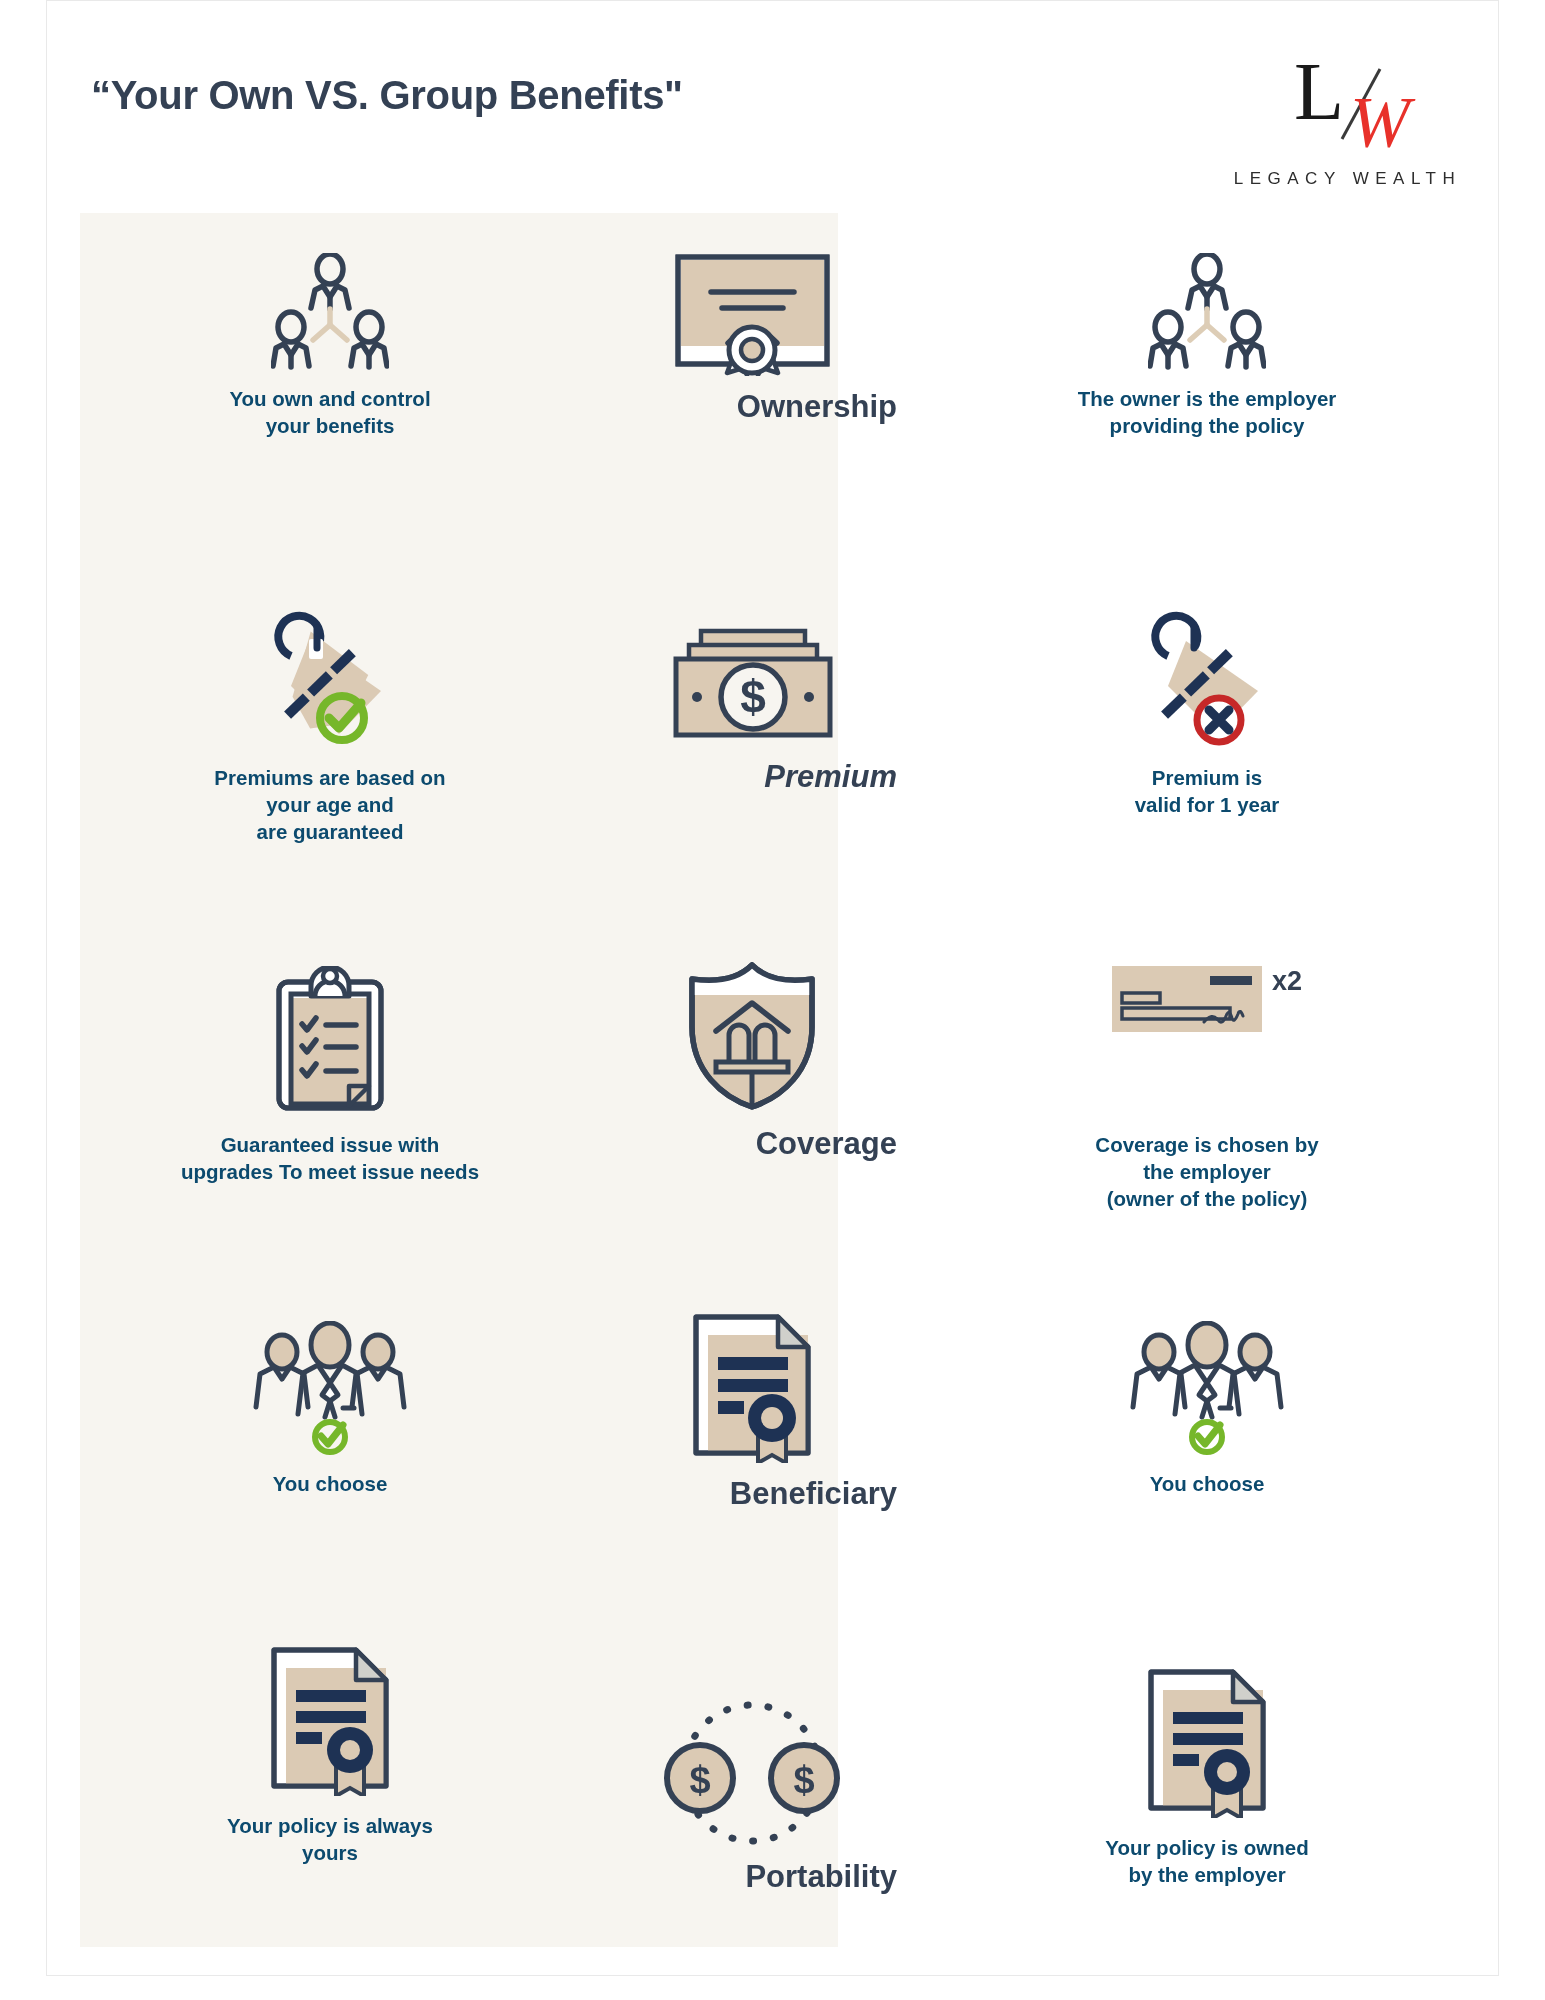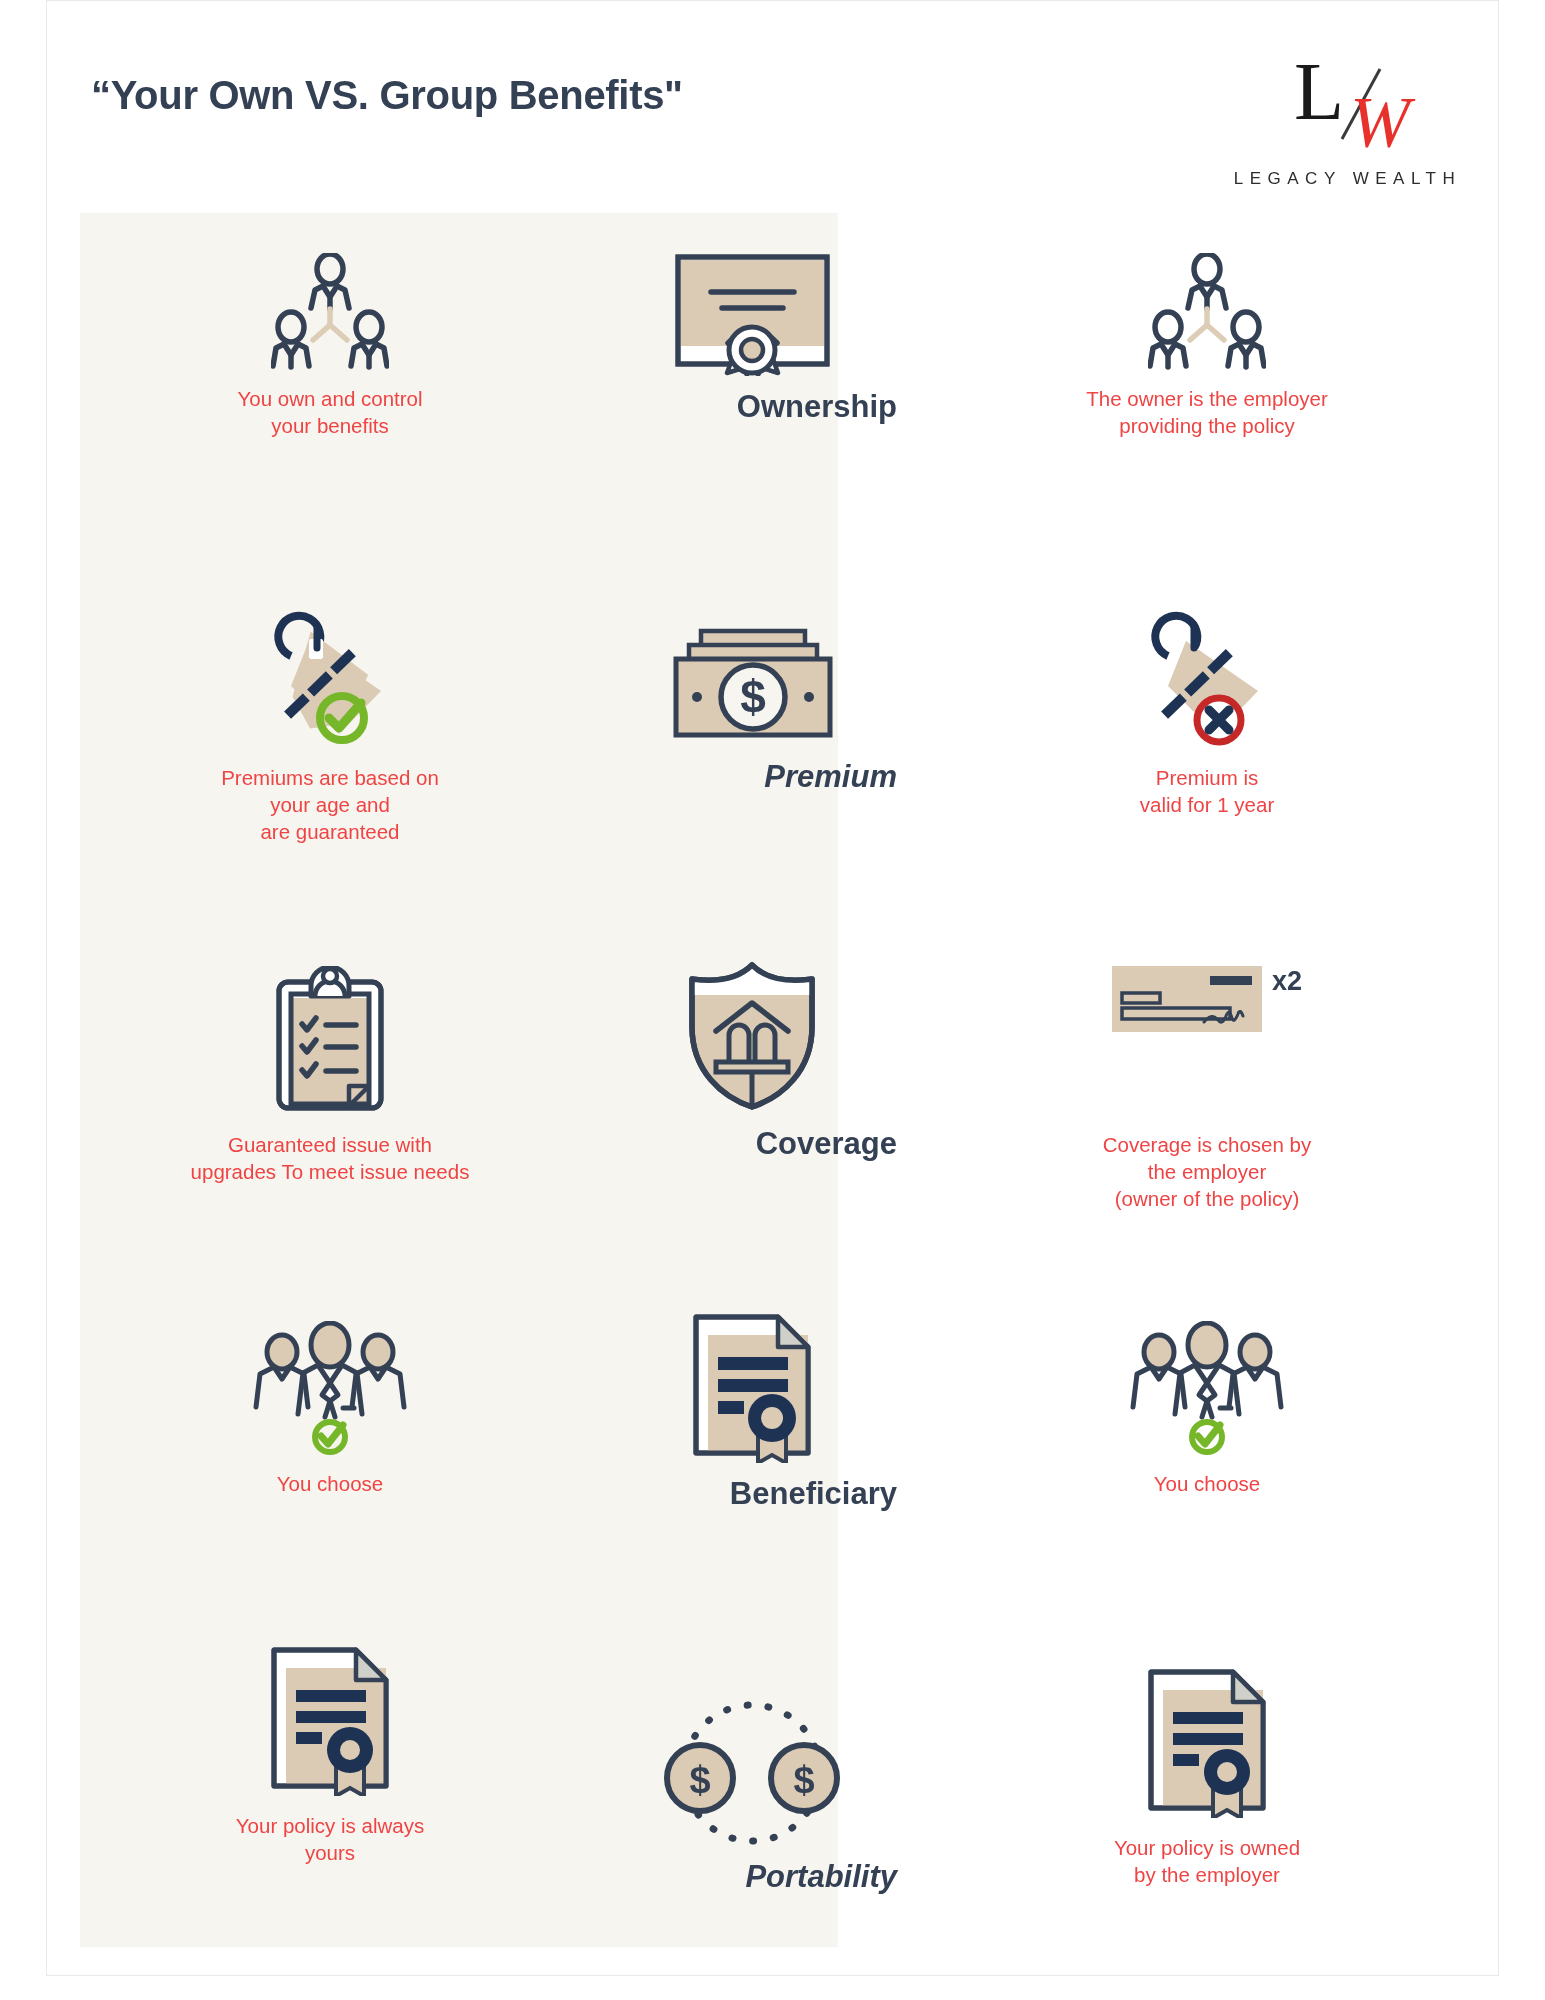--- a/index.html
+++ b/index.html
@@ -53,23 +53,23 @@
   .row{ position:absolute; width:100%; }
   .col{ position:absolute; text-align:center; }
   .col-left { left:33px;  width:500px; }
   .col-mid  { left:560px; width:290px;text-align:right; }
   .col-right{ left:900px; width:520px; }
 
   .icon-box{ display:flex; align-items:flex-end; justify-content:center; }
   .caption{
     margin-top:14px;
     font-size:20.5px;
-    font-weight:normal;
+    font-weight:bold;
     font-stretch:condensed;
-    color:#ef4444;
+    color:#0c4a6e;
     line-height:1.32;
   }
   .cat-label{
     font-size:31px;
     font-weight:bold;
     font-stretch:condensed;
     color:#344154;
     line-height:1.1;
   }
   .x2{
@@ -396,21 +396,21 @@
     <div class="col col-mid" style="top:60px;">
       <div class="icon-box" style="height:145px;">
         <svg width="200" height="145" viewBox="0 0 200 145">
           <circle cx="100" cy="72" r="68" fill="none" stroke="#344154" stroke-width="7" stroke-linecap="round" stroke-dasharray="1 20"></circle>
           <circle cx="48" cy="77" r="33" fill="#dbcab4" stroke="#344154" stroke-width="6"></circle>
           <text x="48" y="92" font-family="Liberation Sans, sans-serif" font-size="38" font-weight="bold" fill="#344154" text-anchor="middle">$</text>
           <circle cx="152" cy="77" r="33" fill="#dbcab4" stroke="#344154" stroke-width="6"></circle>
           <text x="152" y="92" font-family="Liberation Sans, sans-serif" font-size="38" font-weight="bold" fill="#344154" text-anchor="middle">$</text>
         </svg>
       </div>
-      <div class="cat-label" style="margin-top:14px;font-style:italic;">Portability</div>
+      <div class="cat-label" style="margin-top:14px;">Portability</div>
     </div>
 
     <div class="col col-right" style="top:22px;">
       <div class="icon-box" style="height:155px;">
         <svg width="125" height="150" viewBox="0 0 125 150">
           <path d="M6 4 L88 4 L118 34 L118 140 L6 140 Z" fill="#fff" stroke="#344154" stroke-width="5" stroke-linejoin="round"></path>
           <path d="M18 22 L118 22 L118 140 L18 140 Z" fill="#dbcab4"></path>
           <path d="M6 4 L88 4 L118 34 L118 140 L6 140 Z" fill="none" stroke="#344154" stroke-width="5" stroke-linejoin="round"></path>
           <path d="M88 4 L88 34 L118 34 Z" fill="#d0d0cb" stroke="#344154" stroke-width="4.5" stroke-linejoin="round"></path>
           <rect x="28" y="44" width="70" height="12" fill="#1e3254"></rect>

